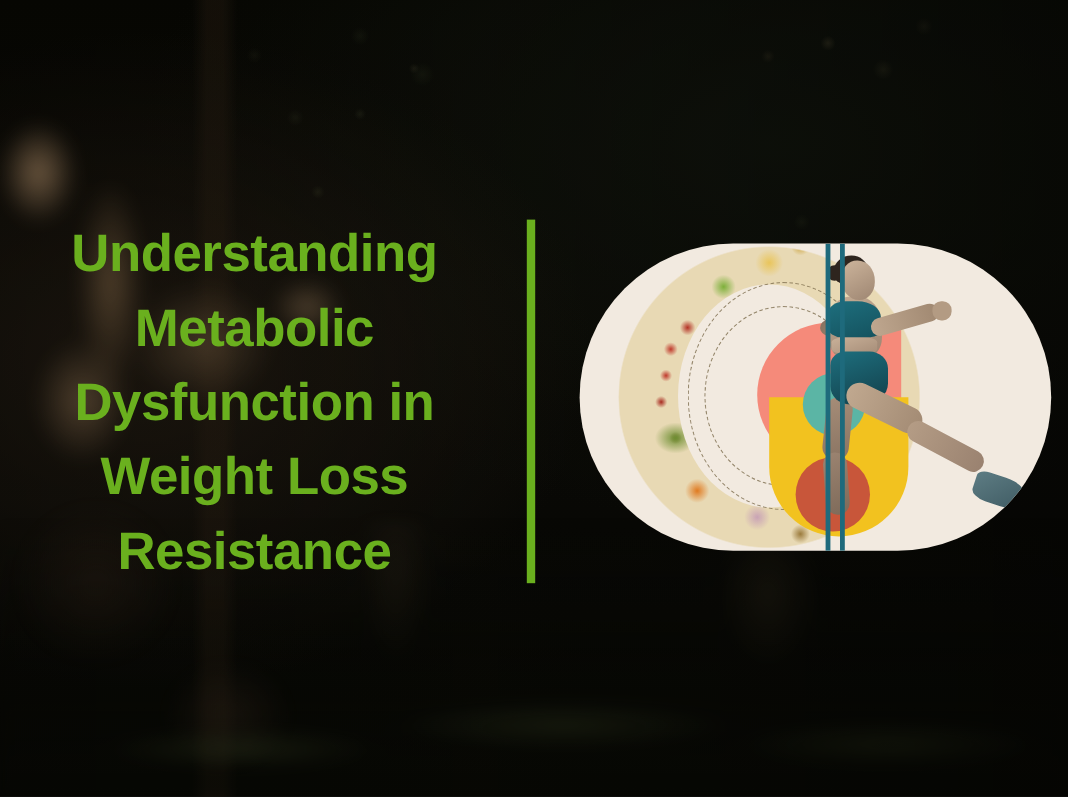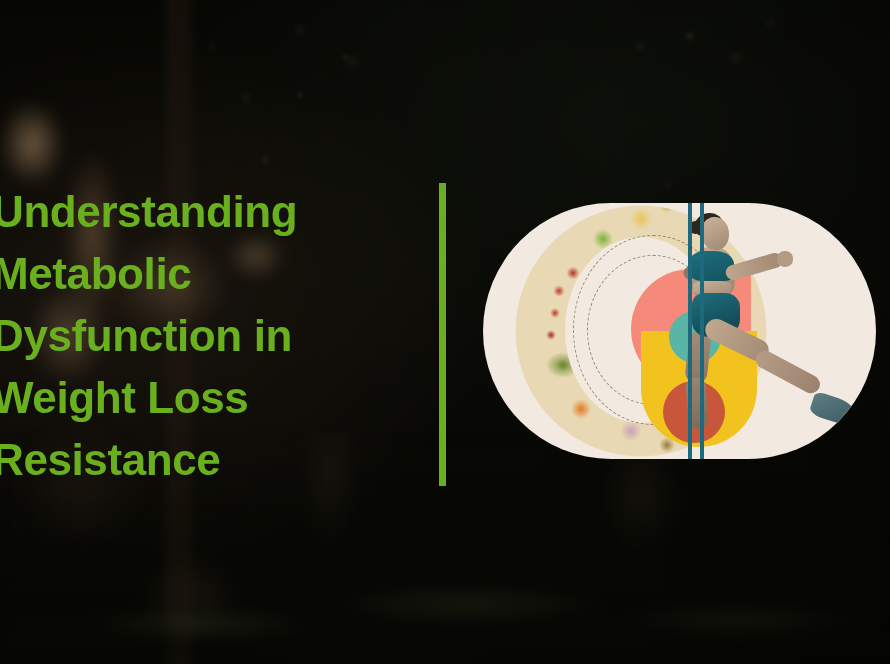--- a/index.html
+++ b/index.html
@@ -4,20 +4,21 @@
 <style>
   * { margin:0; padding:0; box-sizing:border-box; }
   html, body { width:890px; height:664px; overflow:hidden; background:#000; }
   body { font-family:"Liberation Sans", sans-serif; }
 
   .slide {
     position:relative;
     width:890px; height:664px;
     overflow:hidden;
     background:#404040;
+    text-align:center;
   }
 
   
   .bg-photo {
     position:absolute; inset:0;
     background-color:#0a0906;
     background-image:
       
       radial-gradient(circle 9px at 690px 36px, rgba(150,135,90,.20), rgba(0,0,0,0) 70%),
       radial-gradient(circle 12px at 736px 58px, rgba(120,110,70,.16), rgba(0,0,0,0) 70%),

